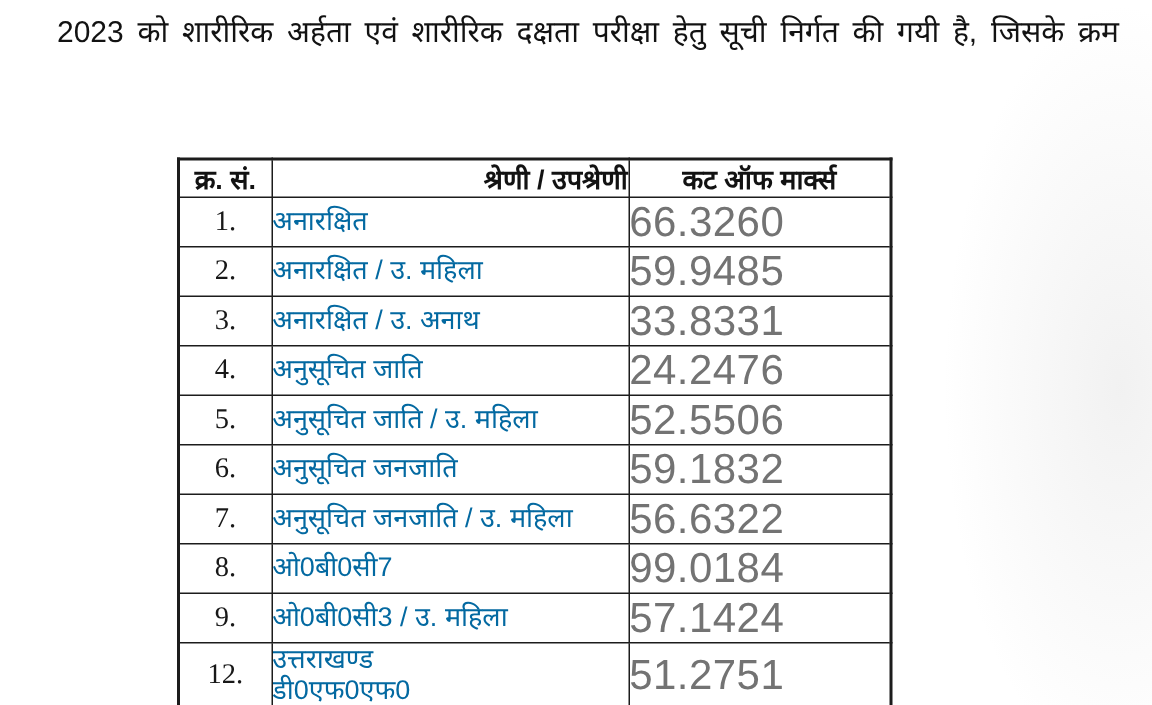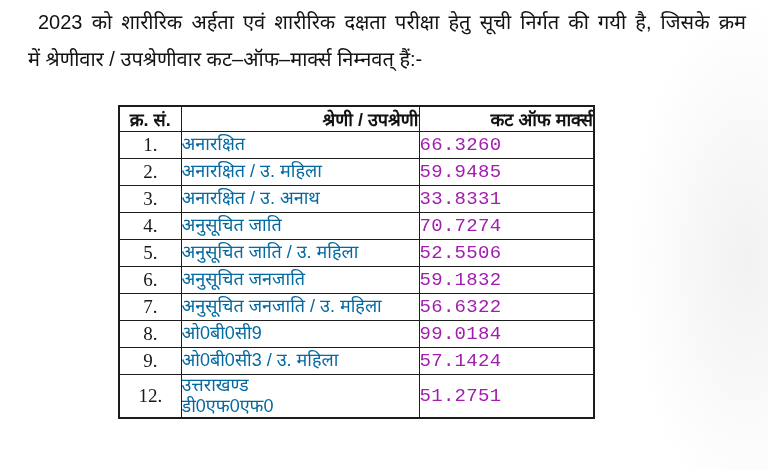--- a/index.html
+++ b/index.html
@@ -69,52 +69,51 @@
   table.cutoff { border: 2px solid #1c1c1c; }
   thead th {
     height: 23px;
     font-size: 18px;
     font-weight: bold;
     color: #121212;
     white-space: nowrap;
   }
   th.h-sno { text-align: center; }
   th.h-cat { text-align: right; padding-left: 9px; }
-  th.h-marks { text-align: right; padding-left: 12px; }
+  th.h-marks { text-align: center; padding-left: 12px; }
   tr.data-row td { height: 26px; }
   td.sno {
     text-align: center;
     font-family: "Liberation Serif", serif;
     font-size: 19px;
     color: #181818;
   }
   td.cat {
     padding-left: 9px;
     font-size: 18px;
     line-height: 1.18;
     color: #0369a1;
   }
   td.cat div { white-space: nowrap; }
   td.marks {
     padding-left: 12px;
-    font-family: Liberation Mono, monospace;
-    font-size: 19px;
+    font-family: Liberation Sans, sans-serif;
+    font-size: 28px;
     letter-spacing: 0.3px;
-    color: #a21caf;
+    color: #737373;
     white-space: nowrap;
   }
 </style>
 </head>
 <body>
 
 <div class="page">
 
   <div class="intro-line1">2023 को शारीरिक अर्हता एवं शारीरिक दक्षता परीक्षा हेतु सूची निर्गत की गयी है, जिसके क्रम</div>
 
-  <div class="intro-line2">में श्रेणीवार / उपश्रेणीवार कट–ऑफ–मार्क्स निम्नवत् हैं:-</div>
 
   <table class="cutoff">
     <colgroup>
       <col class="c1">
         <col class="c2">
         <col class="c3">
     </colgroup>
     <thead>
       <tr>
         <th class="h-sno">क्र. सं.</th>
@@ -142,21 +141,21 @@
           <td class="cat">
             <div>अनारक्षित / उ. अनाथ</div>
           </td>
           <td class="marks">33.8331</td>
         </tr>
         <tr class="data-row">
           <td class="sno">4.</td>
           <td class="cat">
             <div>अनुसूचित जाति</div>
           </td>
-          <td class="marks">70.7274</td>
+          <td class="marks">24.2476</td>
         </tr>
         <tr class="data-row">
           <td class="sno">5.</td>
           <td class="cat">
             <div>अनुसूचित जाति  / उ. महिला</div>
           </td>
           <td class="marks">52.5506</td>
         </tr>
         <tr class="data-row">
           <td class="sno">6.</td>
@@ -168,21 +167,21 @@
         <tr class="data-row">
           <td class="sno">7.</td>
           <td class="cat">
             <div>अनुसूचित जनजाति / उ. महिला</div>
           </td>
           <td class="marks">56.6322</td>
         </tr>
         <tr class="data-row">
           <td class="sno">8.</td>
           <td class="cat">
-            <div>ओ0बी0सी9</div>
+            <div>ओ0बी0सी7</div>
           </td>
           <td class="marks">99.0184</td>
         </tr>
         <tr class="data-row">
           <td class="sno">9.</td>
           <td class="cat">
             <div>ओ0बी0सी3 / उ. महिला</div>
           </td>
           <td class="marks">57.1424</td>
         </tr>

